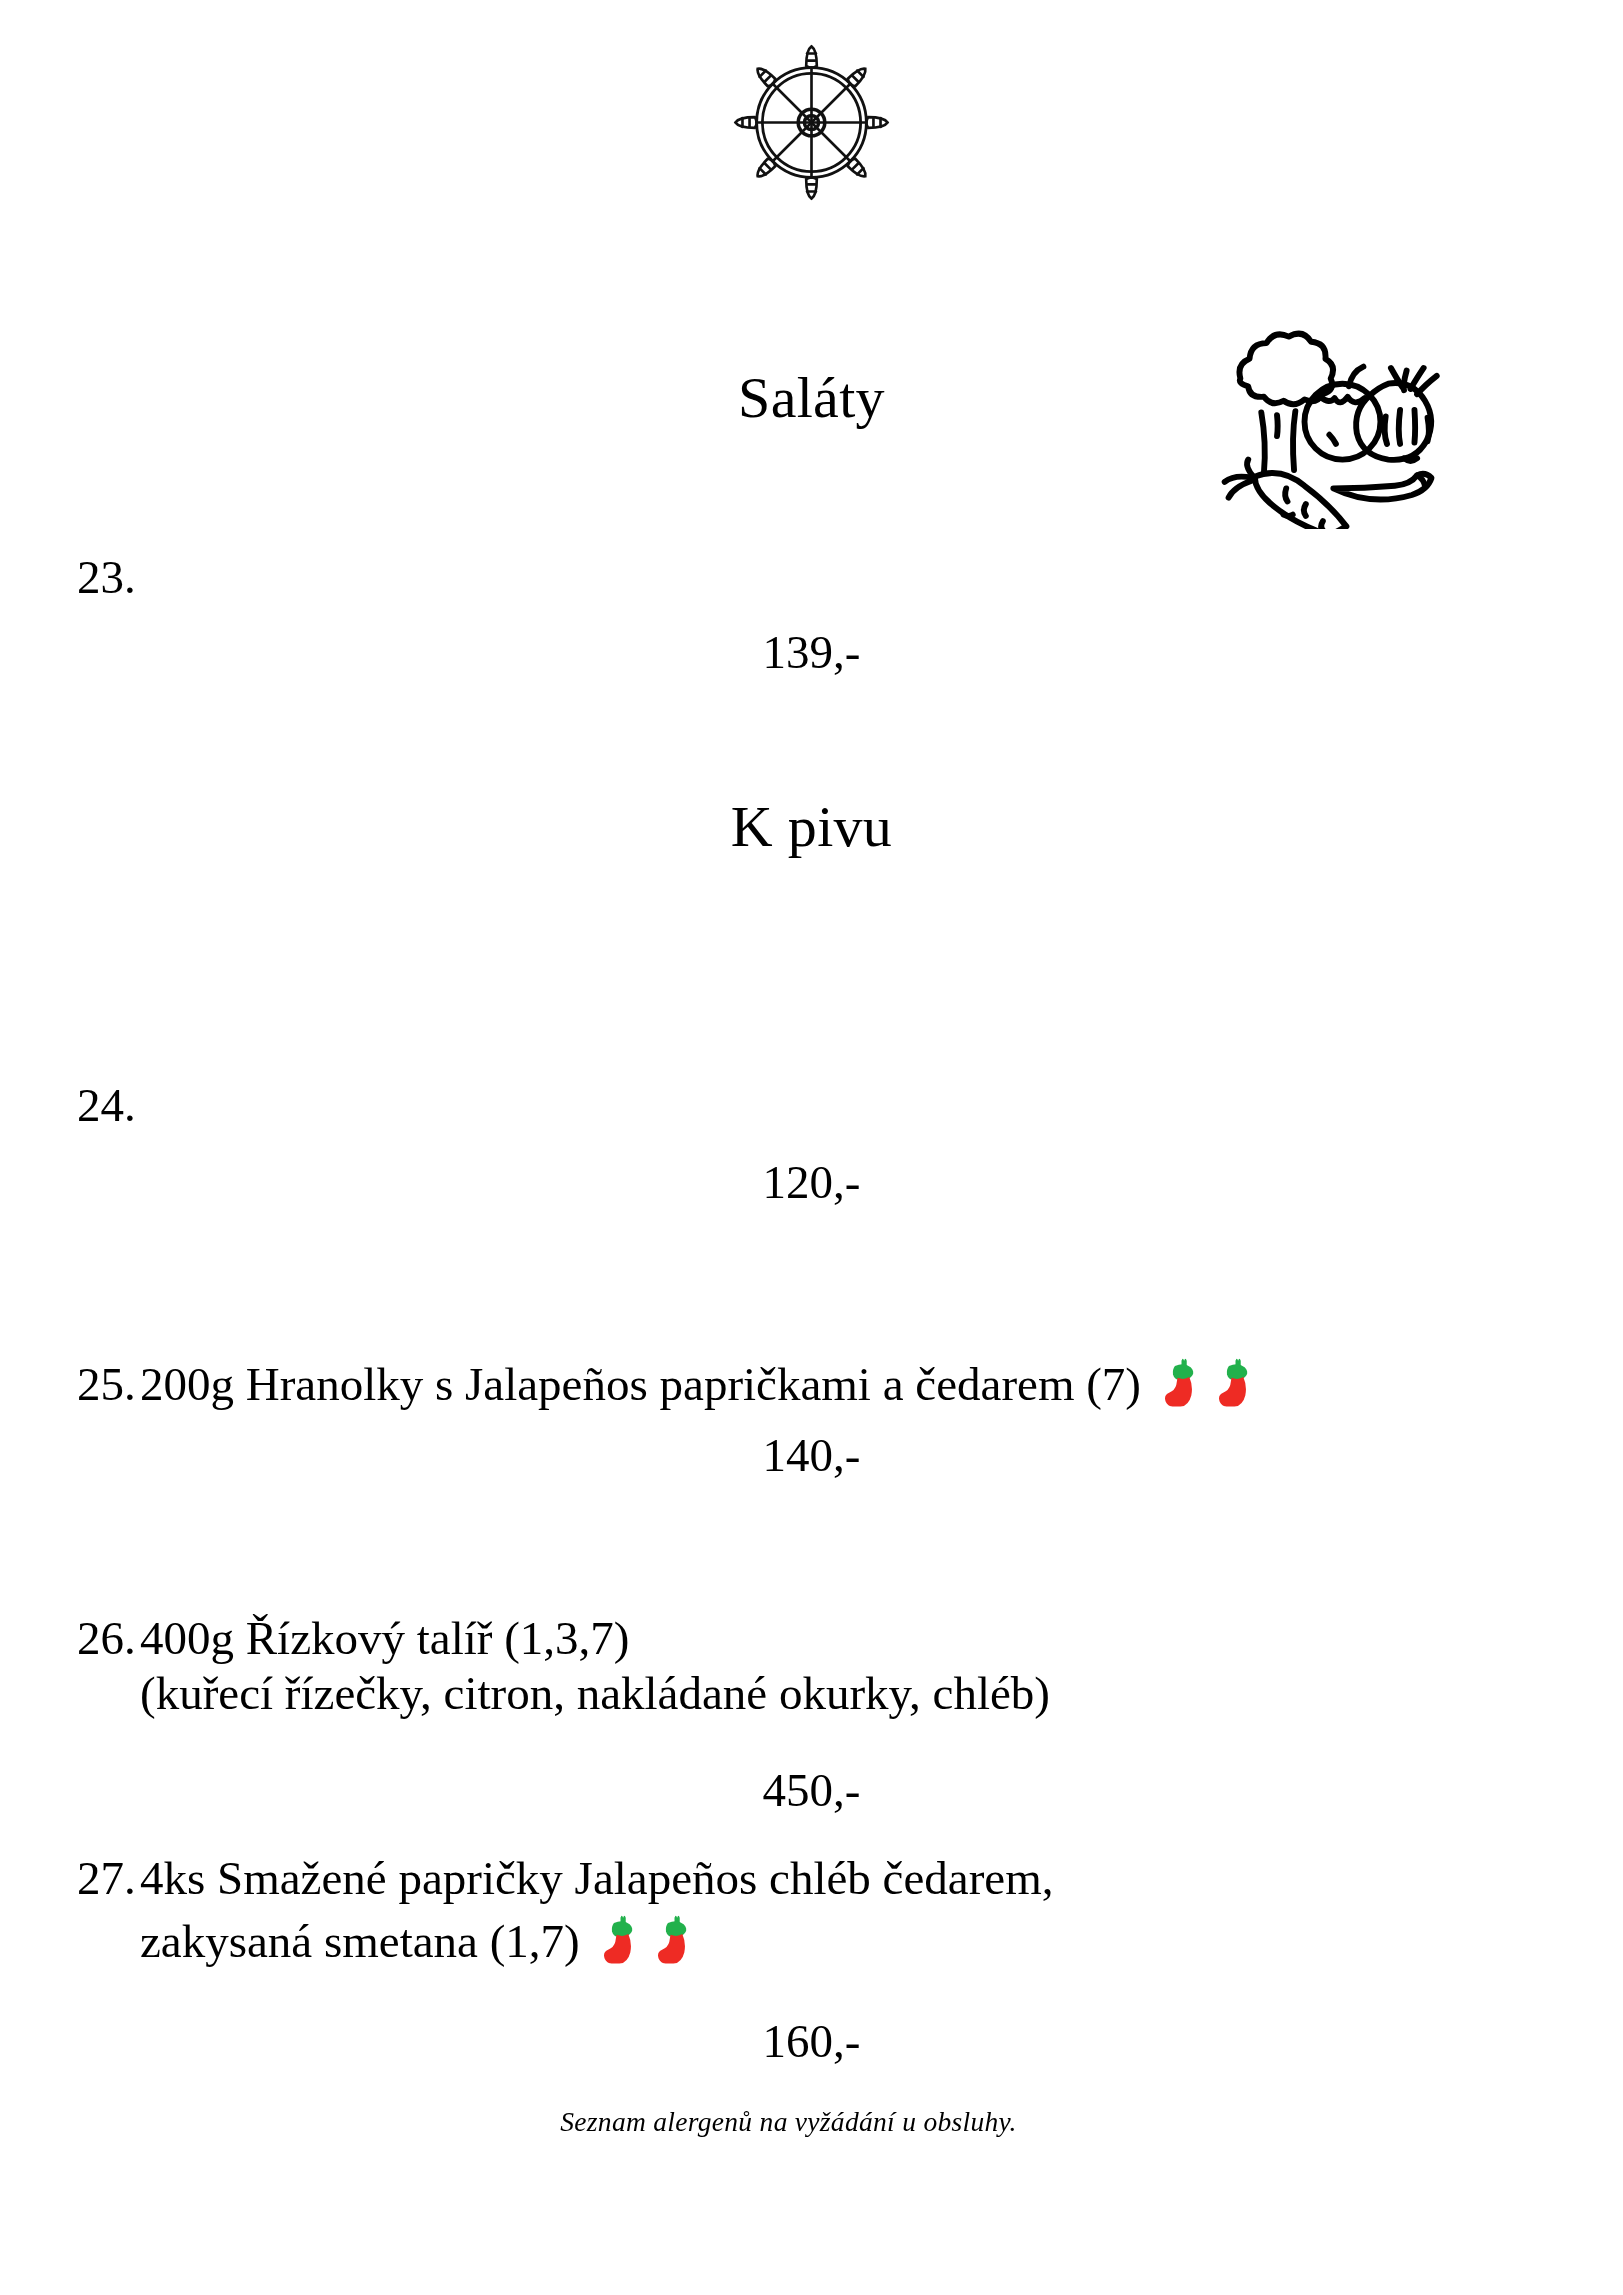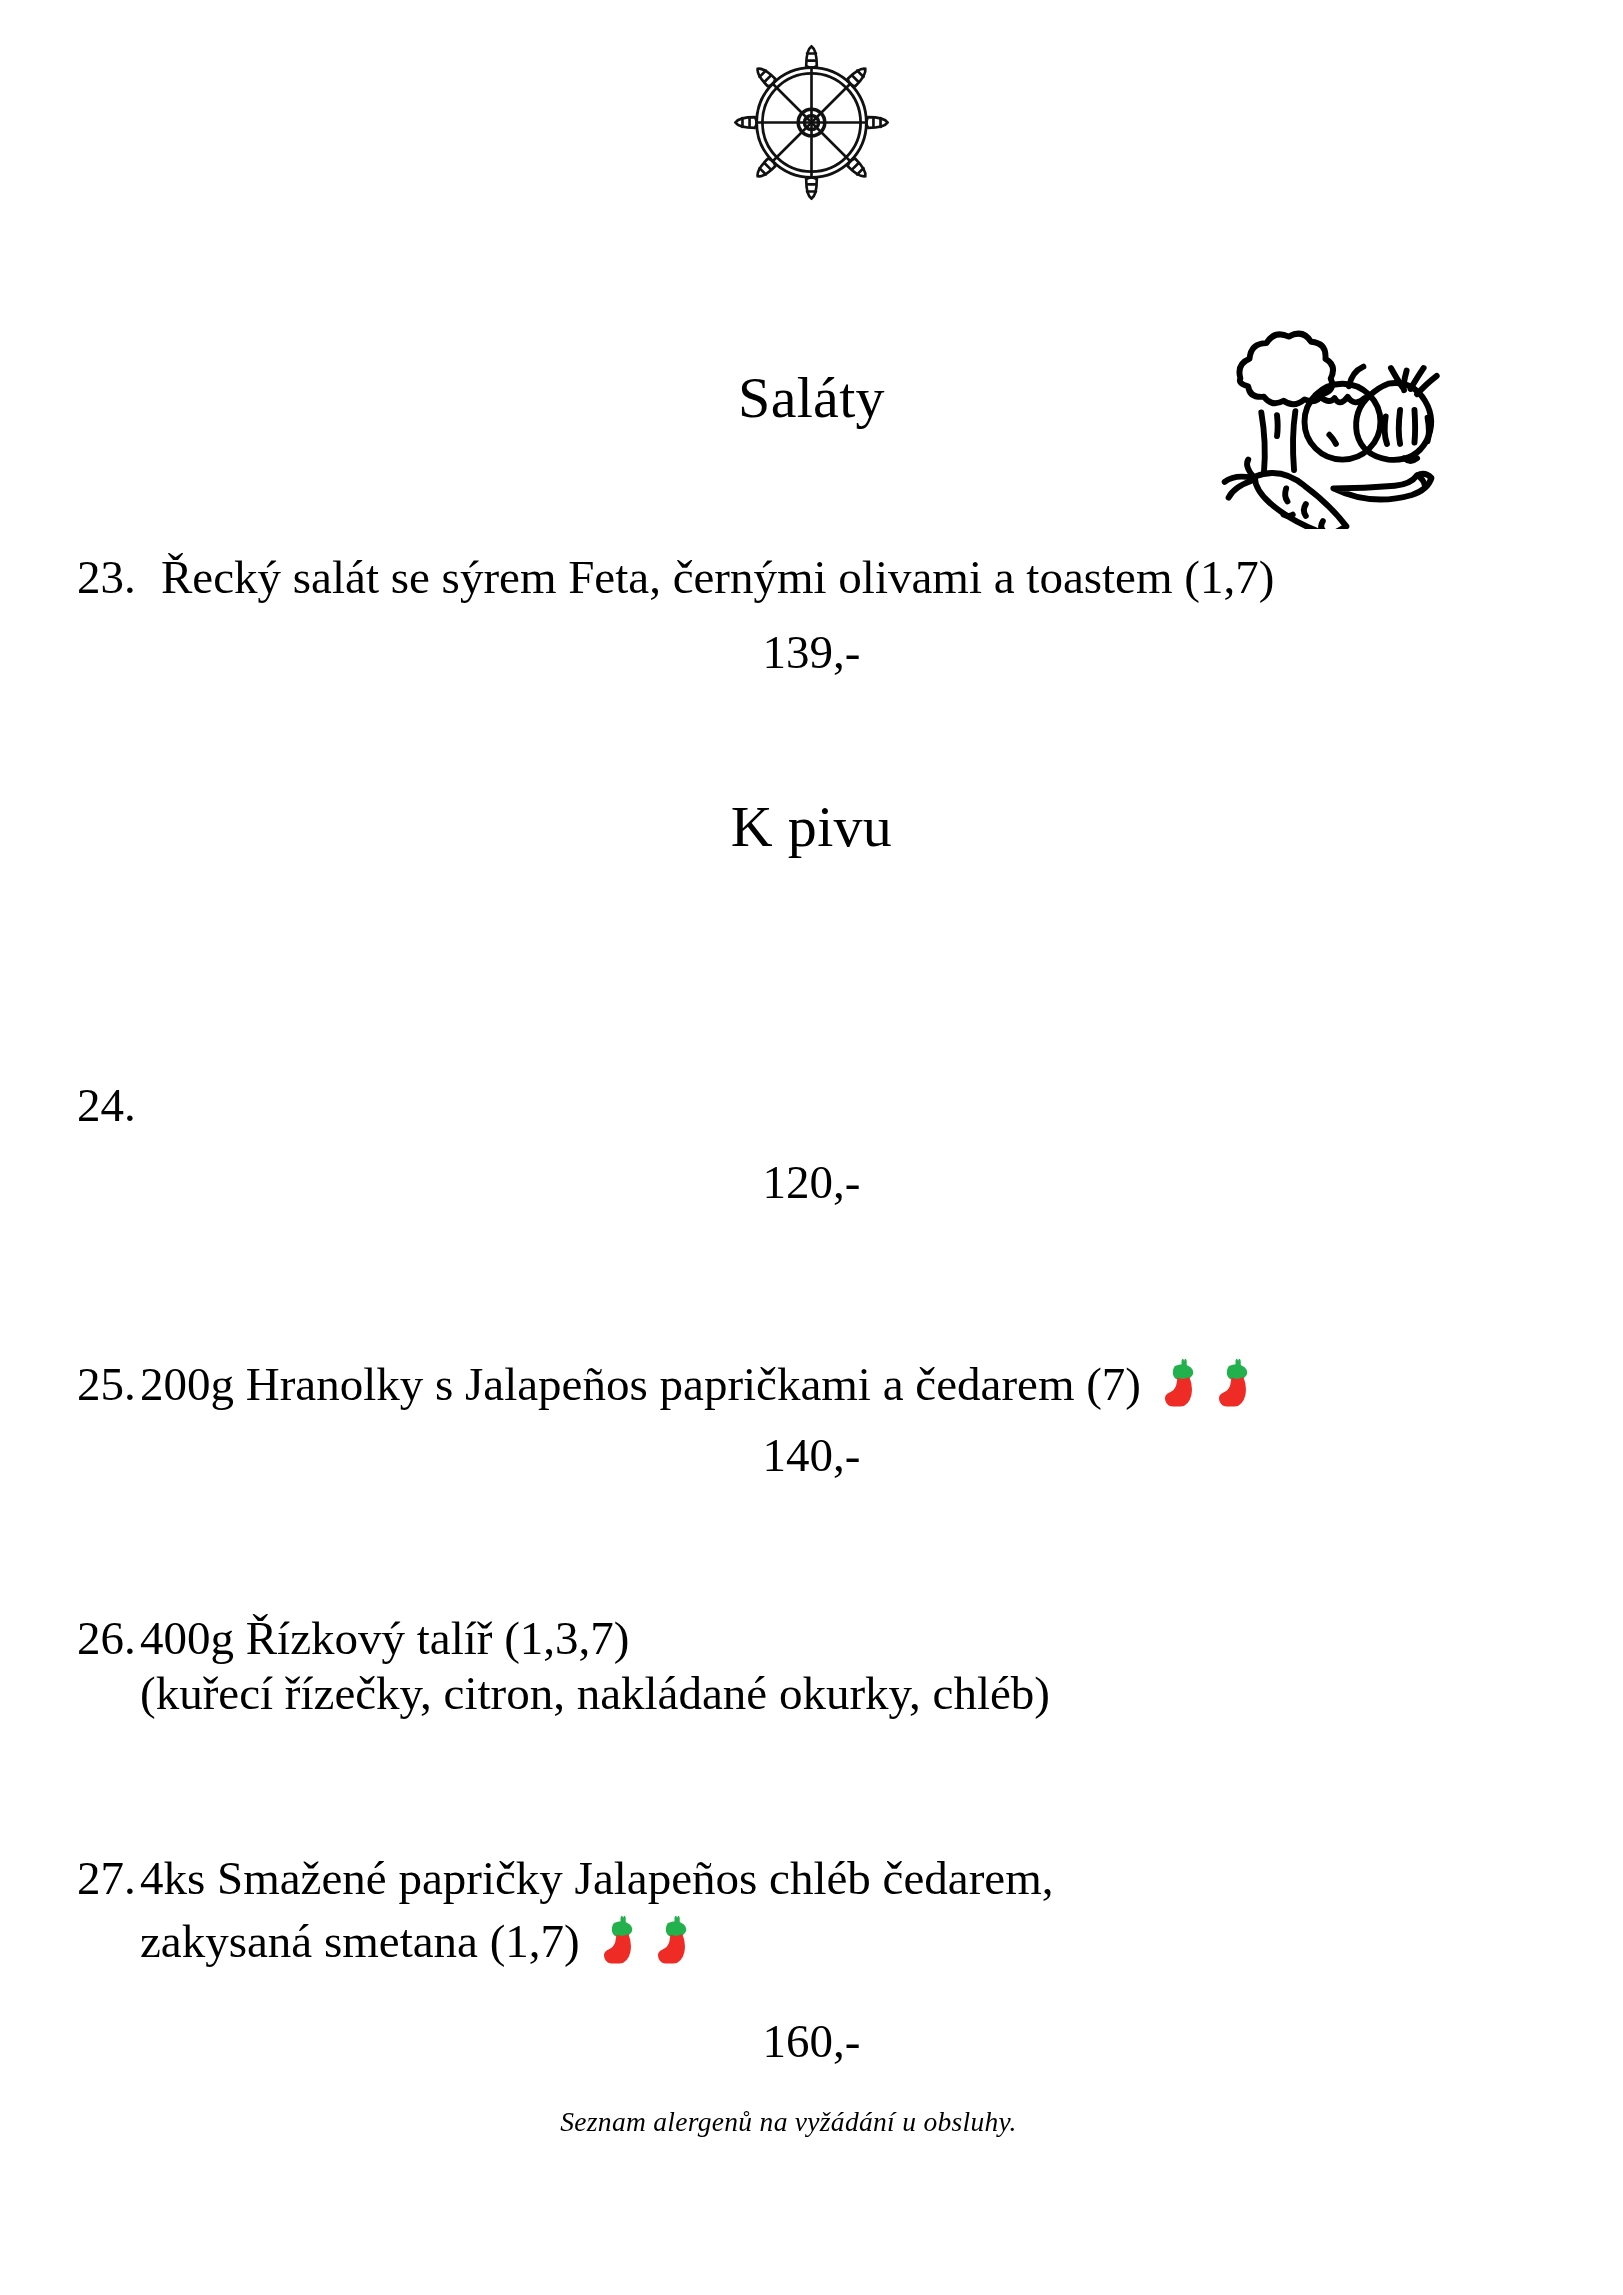--- a/index.html
+++ b/index.html
@@ -234,21 +234,20 @@
         <path d="M182 268 q58 28 120 10 q24 -8 30 -26 q-10 -10 -22 -4 q-10 14 -34 16
                  q-46 4 -94 4 z"></path>
         <path d="M310 248 q10 6 12 16"></path>
       </g>
     </svg>
   </div>
 
   <div class="item" style="top:550px;">
     <div class="item-line">
       <span class="item-num num-wide">23.</span>
-      <span class="item-name">Řecký salát se sýrem Feta, černými olivami a toastem (1,7)</span>
     </div>
   </div>
   <div class="price" style="top:627px;">139,-</div>
 
   <div class="section-heading" id="heading-kpivu">K pivu</div>
 
   <div class="item" style="top:1078px;">
     <div class="item-line">
       <span class="item-num num-tight">24.</span>
     </div>
@@ -277,20 +276,21 @@
   </div>
   <div class="price" style="top:1430px;">140,-</div>
 
   <div class="item" style="top:1611px;">
     <div class="item-line">
       <span class="item-num num-tight">26.</span>
       <span class="item-name">400g Řízkový talíř (1,3,7)</span>
     </div>
     <div class="item-sub indent-tight">(kuřecí řízečky, citron, nakládané okurky, chléb)</div>
   </div>
+  <div class="price" style="top:1765px;">450,-</div>
 
   <div class="item" style="top:1851px;">
     <div class="item-line">
       <span class="item-num num-tight">27.</span>
       <span class="item-name">4ks Smažené papričky Jalapeños chléb čedarem,</span>
     </div>
     <div class="item-line indent-tight">
       <span>zakysaná smetana (1,7)</span>
       <span class="chili-group">
         <svg class="chili" width="37" height="51" viewBox="0 0 56 78">

